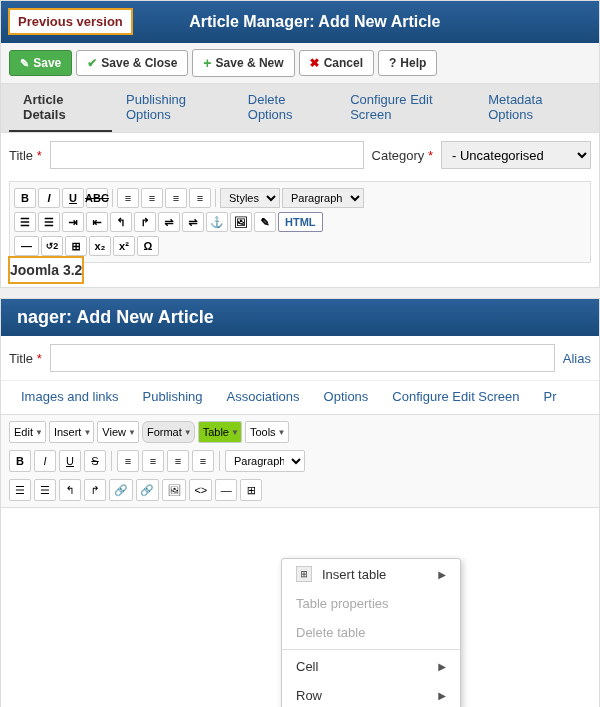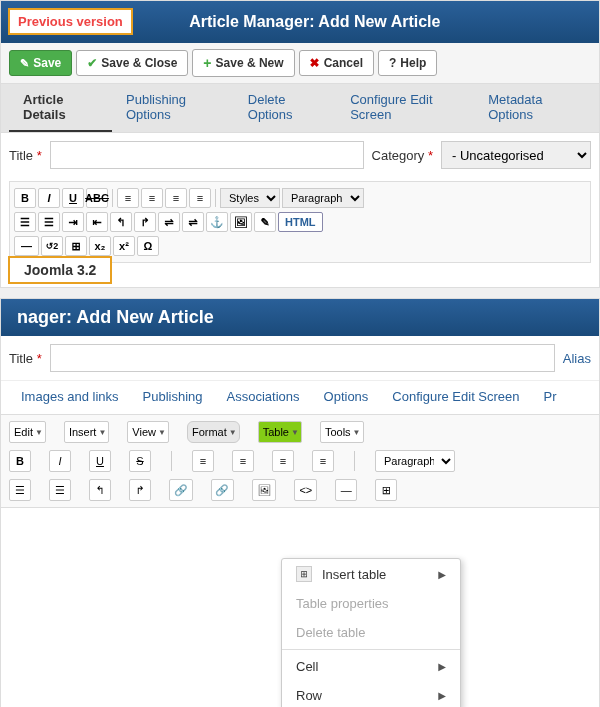--- a/index.html
+++ b/index.html
@@ -59,21 +59,21 @@
       width: 22px; height: 20px; border: 1px solid #ccc; background: #fff;
       cursor: pointer; font-size: 11px; font-weight: bold; border-radius: 2px; }
     .et-select { border: 1px solid #ccc; padding: 2px 4px; font-size: 11px; height: 20px; }
     .et-btn-wide { width: auto; padding: 0 6px; }
     .et-separator { width: 1px; background: #ccc; height: 18px; margin: 0 2px; }
 
     
     .version-box {
       position: absolute; top: 8px; left: 8px;
       background: #fff; border: 2px solid #e8a020; padding: 4px 8px;
-      font-size: 13px; font-weight: bold; color: #ef4444; z-index: 10;
+      font-size: 13px; font-weight: bold; color: #7f1d1d; z-index: 10;
     }
     .section-wrapper { position: relative; }
 
     
     .section-bottom { background: #fff; border: 1px solid #ddd; }
 
     .header-bar-bottom {
       background: linear-gradient(180deg, #2a6099 0%, #1a4a7a 100%);
       display: flex; align-items: flex-end; padding: 8px 16px;
     }
@@ -88,21 +88,21 @@
     .tabs-bottom {
       display: flex; border-bottom: 1px solid #ddd; background: #fff; padding: 0 8px; overflow: hidden;
     }
     .tab-bottom { padding: 8px 12px; cursor: pointer; font-size: 13px; border-bottom: 2px solid transparent; }
     .tab-bottom.active-b { color: #333; font-weight: bold; border-bottom: 2px solid #333; }
     .tab-bottom.blue-b { color: #2a6099; }
 
     .editor-toolbar-bottom {
       background: #f9f9f9; border-bottom: 1px solid #ddd; padding: 4px 8px;
     }
-    .et-row-b { display: flex; align-items: center; gap: 18px; padding: 2px 0; flex-wrap: wrap; }
+    .et-row-b { display: flex; align-items: center; gap: 3px; padding: 2px 0; flex-wrap: wrap; }
     .et-btn-b { display: inline-flex; align-items: center; justify-content: center;
       min-width: 22px; height: 22px; border: 1px solid #ccc; background: #fff;
       cursor: pointer; font-size: 11px; border-radius: 2px; padding: 0 4px; gap: 2px; }
     .et-btn-b.dropdown { padding-right: 2px; }
     .caret { font-size: 8px; color: #555; }
     .et-sep { width: 1px; background: #ccc; height: 20px; margin: 0 2px; }
 
     
     .dropdown-menu {
       position: absolute; background: #fff; border: 1px solid #ccc; border-radius: 3px;
@@ -113,21 +113,21 @@
       padding: 7px 14px; cursor: pointer; font-size: 13px; color: #333; }
     .dm-item.disabled { color: #aaa; cursor: default; }
     .dm-divider { height: 1px; background: #ddd; margin: 2px 0; }
     .dm-arrow { font-size: 10px; color: #555; }
     .dm-icon { width: 16px; height: 16px; background: #eee; border: 1px solid #ccc;
       display: inline-flex; align-items: center; justify-content: center; font-size: 9px; margin-right: 4px; }
 
     .toolbar-bottom-area { position: relative; }
     .joomla-box {
       position: absolute; top: -42px; left: 8px;
-      background: #fff; border: 2px solid #e8a020; padding: 4px 14px;
+      background: #fff; border: 2px solid #e8a020; padding: 4px 0;
       font-size: 14px; font-weight: bold; color: #333; z-index: 10;
     }
   </style>
 </head>
 <body>
 
 <div class="section-wrapper" style="margin-bottom:10px;">
   <div class="version-box">Previous version</div>
   <div class="section-top">
 

